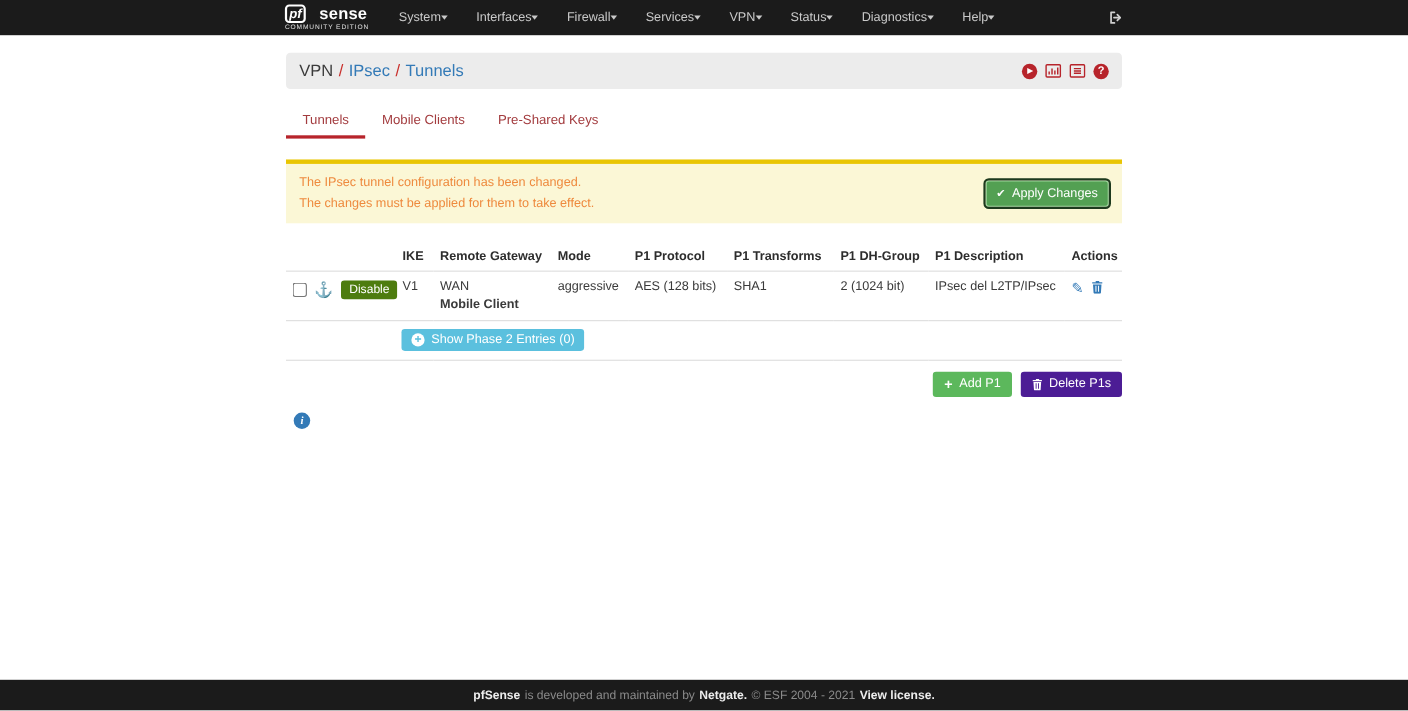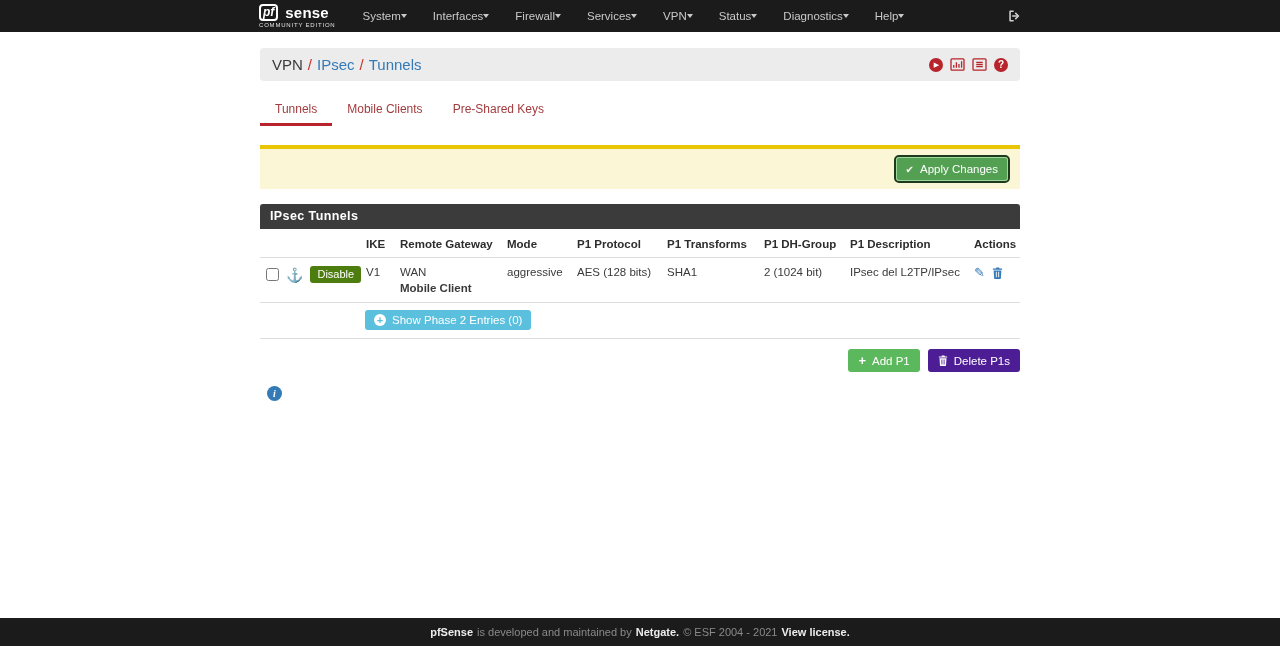--- a/index.html
+++ b/index.html
@@ -8,21 +8,21 @@
     min-height: 646px;
     font-family: "Liberation Sans", sans-serif;
     background: #ffffff;
     display: flex;
     flex-direction: column;
   }
   
   .navbar { background:#1b1b1b; height:32px; flex:0 0 32px; }
   .nav-inner { width:762px; margin:0 auto; height:100%; display:flex; align-items:center; }
   .brand { display:flex; flex-direction:column; justify-content:center; color:#fff; margin-right:14px; cursor:pointer; }
-  .brand-top { display:flex; align-items:center; gap:7px; }
+  .brand-top { display:flex; align-items:center; gap:12px; }
   .brand-pf { border:2px solid #fff; border-radius:4px; font-weight:bold; font-style:italic; font-size:12px; line-height:13px; padding:0 2px; }
   .brand-sense { font-weight:bold; font-size:15px; letter-spacing:0.2px; }
   .brand-edition { font-size:6px; letter-spacing:0.8px; color:#e0e0e0; margin-top:1px; white-space:nowrap; }
   .nav-menus { display:flex; align-items:center; height:100%; }
   .nav-item { color:#c9c9c9; font-size:11.5px; padding:0 13px; height:100%; display:flex; align-items:center; cursor:pointer; white-space:nowrap; }
   .caret { width:0; height:0; border-left:3.5px solid transparent; border-right:3.5px solid transparent; border-top:4px solid #c9c9c9; }
   .nav-right { margin-left:auto; color:#cfcfcf; display:flex; align-items:center; cursor:pointer; }
 
   
   .container { width:760px; margin:0 auto; }
@@ -172,28 +172,31 @@
     </div>
   </div>
 
   <div class="tabs">
     <div class="tab active">Tunnels</div>
     <div class="tab">Mobile Clients</div>
     <div class="tab">Pre-Shared Keys</div>
   </div>
 
   <div class="alert">
+    <div class="alert-text">
+      <div>The IPsec tunnel configuration has been changed.</div>
+      <div>The changes must be applied for them to take effect.</div>
+    </div>
     <button class="apply-btn">
       <span class="glyph">✔</span>
       <span>Apply Changes</span>
     </button>
   </div>
 
   <div class="panel">
-    <div class="panel-header">IPsec Tunnels</div>
     <table>
       <colgroup>
         <col style="width:100px">
           <col style="width:34px">
           <col style="width:107px">
           <col style="width:70px">
         <col style="width:90px">
           <col style="width:97px">
           <col style="width:86px">
           <col style="width:124px">

